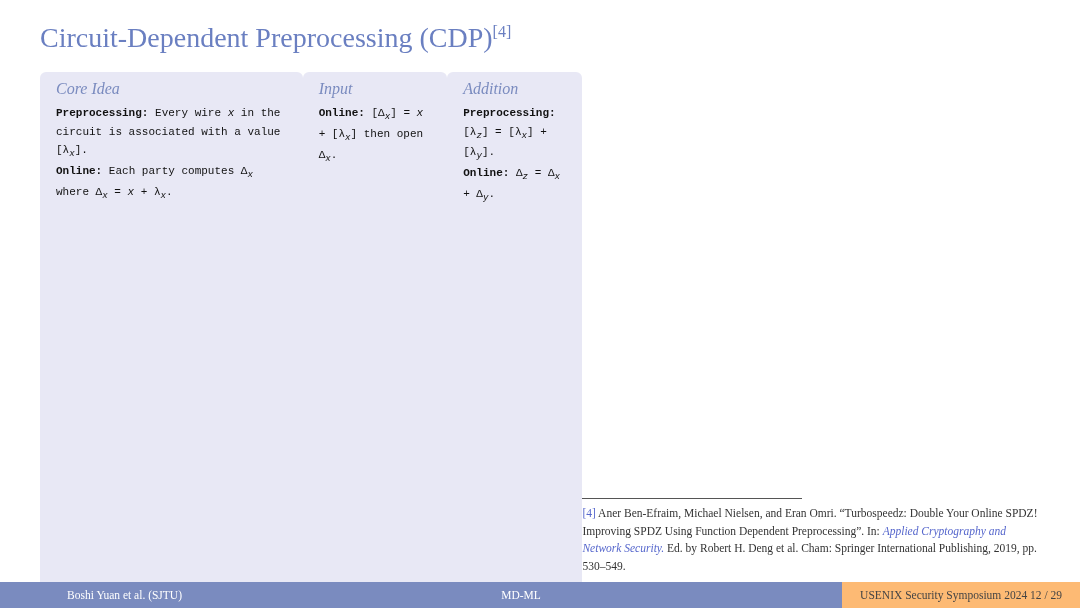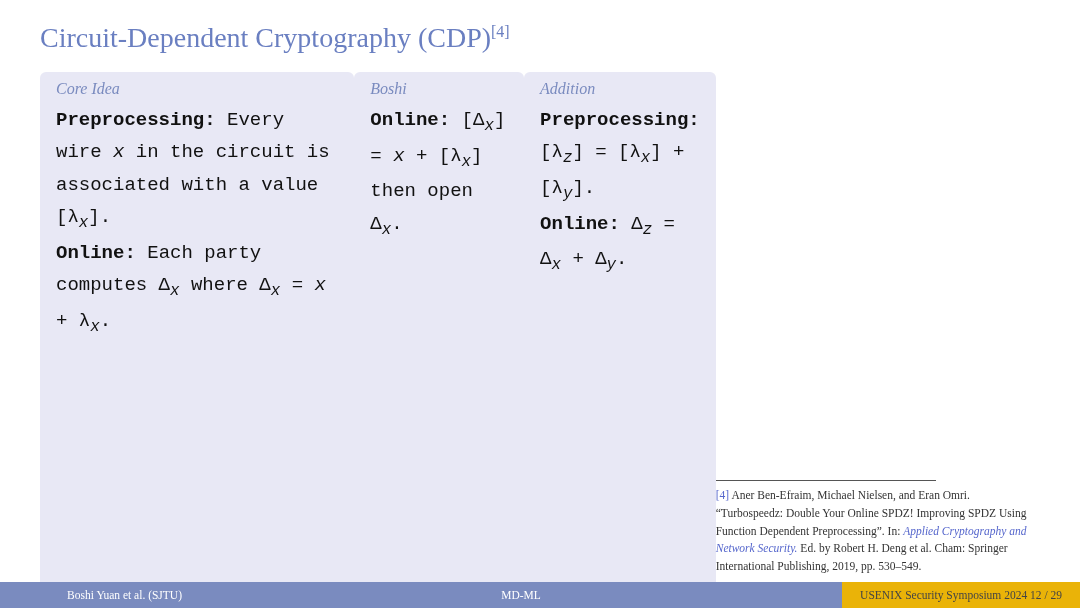--- a/index.html
+++ b/index.html
@@ -45,21 +45,21 @@
     .section-label {
       color: #7a8bbf;
       font-size: 16px;
       margin-bottom: 6px;
       font-style: italic;
       font-family: Georgia, serif;
     }
 
     .section-content {
       font-family: 'Courier New', monospace;
-      font-size: 19px;
+      font-size: 11px;
       line-height: 1.7;
       color: #111;
     }
 
     .kw-bold {
       font-weight: bold;
       font-family: 'Courier New', monospace;
     }
 
     .footnote-divider {
@@ -111,21 +111,21 @@
       font-size: 11.5px;
       height: 100%;
       display: flex;
       align-items: center;
       justify-content: center;
       flex: 1;
       font-family: Georgia, serif;
     }
 
     .bottom-right {
-      background: #eab308;
+      background: #fdba74;
       color: #444;
       font-size: 11.5px;
       padding: 0 18px;
       height: 100%;
       display: flex;
       align-items: center;
       justify-content: flex-end;
       min-width: 220px;
       font-family: Georgia, serif;
     }
@@ -139,41 +139,41 @@
     .footnote-area {
       margin-top: auto;
       padding-bottom: 32px;
     }
   </style>
 </head>
 <body>
 
 <div class="slide">
   <div class="slide-title">
-    <span>Circuit-Dependent Cryptography (CDP)</span><sup>[4]</sup>
+    <span>Circuit-Dependent Preprocessing (CDP)</span><sup>[4]</sup>
   </div>
 
   <div class="content-area">
 
     <div class="section-box">
       <div class="section-label">Core Idea</div>
       <div class="section-content">
         <div>
           <span class="kw-bold">Preprocessing:</span>
           <span> Every wire <i>x</i> in the circuit is associated with a value [λ<sub><i>x</i></sub>].</span>
         </div>
         <div>
           <span class="kw-bold">Online:</span>
           <span> Each party computes Δ<sub><i>x</i></sub> where Δ<sub><i>x</i></sub> = <i>x</i> + λ<sub><i>x</i></sub>.</span>
         </div>
       </div>
     </div>
 
     <div class="section-box">
-      <div class="section-label">Boshi</div>
+      <div class="section-label">Input</div>
       <div class="section-content">
         <div>
           <span class="kw-bold">Online:</span>
           <span> [Δ<sub><i>x</i></sub>] = <i>x</i> + [λ<sub><i>x</i></sub>] then open Δ<sub><i>x</i></sub>.</span>
         </div>
       </div>
     </div>
 
     <div class="section-box">
       <div class="section-label">Addition</div>

